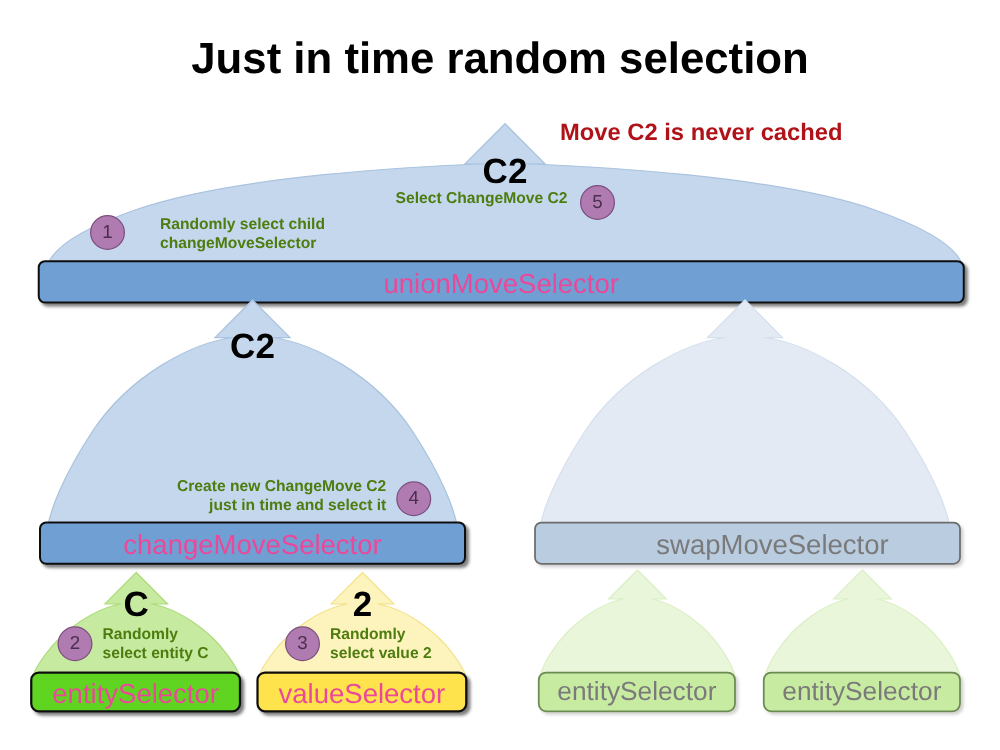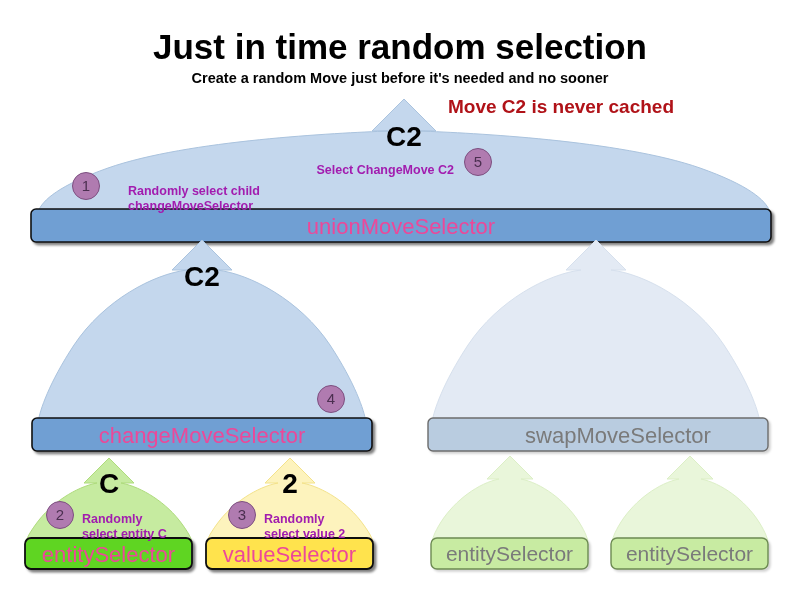--- a/index.html
+++ b/index.html
@@ -26,21 +26,21 @@
   }
   .note{
     left:0;top:96px;width:720px;text-align:right;padding-right:46px;
     box-sizing:border-box;
     font-size:19px;color:#b01218;
   }
 
   .movelabel{font-size:28px;color:#000;text-align:center;}
 
   .annot{
-    font-size:12.5px;color:#a21caf;line-height:15px;white-space:pre-line;margin-top:12px;
+    font-size:12.5px;color:#4d7c0f;line-height:15px;white-space:pre-line;
   }
   .annot.r{text-align:right;}
 
   .barlabel{
     position:absolute;text-align:center;font-size:22px;color:#ec4899;
   }
   .barlabel.muted{color:#7a7a7a;}
   .barlabel.small{font-size:21px;}
 
   .badge-num{
@@ -140,36 +140,37 @@
          C 721 483 745 500 759 522
          C 766 533 768 540 768 543
          L 612 543
          C 612 540 614 533 621 522
          C 635 500 659 483 679 479
          L 667 479 Z" fill="#e9f6da" stroke="#dcefc6" stroke-width="1"></path>
     <rect x="611" y="538" width="157" height="31" rx="6" ry="6" fill="#c8eba2" stroke="#6c8a52" stroke-width="1.4" filter="url(#shl)"></rect>
   </svg>
 
   <div class="tx title">Just in time random selection</div>
-  <div class="tx subtitle">Create a random Move just before it's needed and no sooner</div>
   <div class="tx note">Move C2 is never cached</div>
 
   <div class="tx movelabel" style="left:364px;top:121px;width:80px;">C2</div>
 
   <div class="badge-num" style="left:72px;top:172px;">1</div>
   <div class="tx annot" style="left:128px;top:172px;">Randomly select child
 changeMoveSelector</div>
 
   <div class="tx annot r" style="left:274px;top:151px;width:180px;">Select ChangeMove C2</div>
   <div class="badge-num" style="left:464px;top:148px;">5</div>
 
   <div class="barlabel" style="left:31px;top:214px;width:740px;">unionMoveSelector</div>
 
   <div class="tx movelabel" style="left:162px;top:261px;width:80px;">C2</div>
 
+  <div class="tx annot r" style="left:94px;top:382px;width:215px;">Create new ChangeMove C2
+just in time and select it</div>
   <div class="badge-num" style="left:317px;top:385px;">4</div>
 
   <div class="barlabel" style="left:32px;top:423px;width:340px;">changeMoveSelector</div>
 
   <div class="barlabel muted" style="left:428px;top:423px;width:340px;margin-left:20px;">swapMoveSelector</div>
 
   <div class="tx movelabel" style="left:69px;top:468px;width:80px;">C</div>
   <div class="badge-num" style="left:46px;top:501px;">2</div>
   <div class="tx annot" style="left:82px;top:500px;">Randomly
 select entity C</div>

